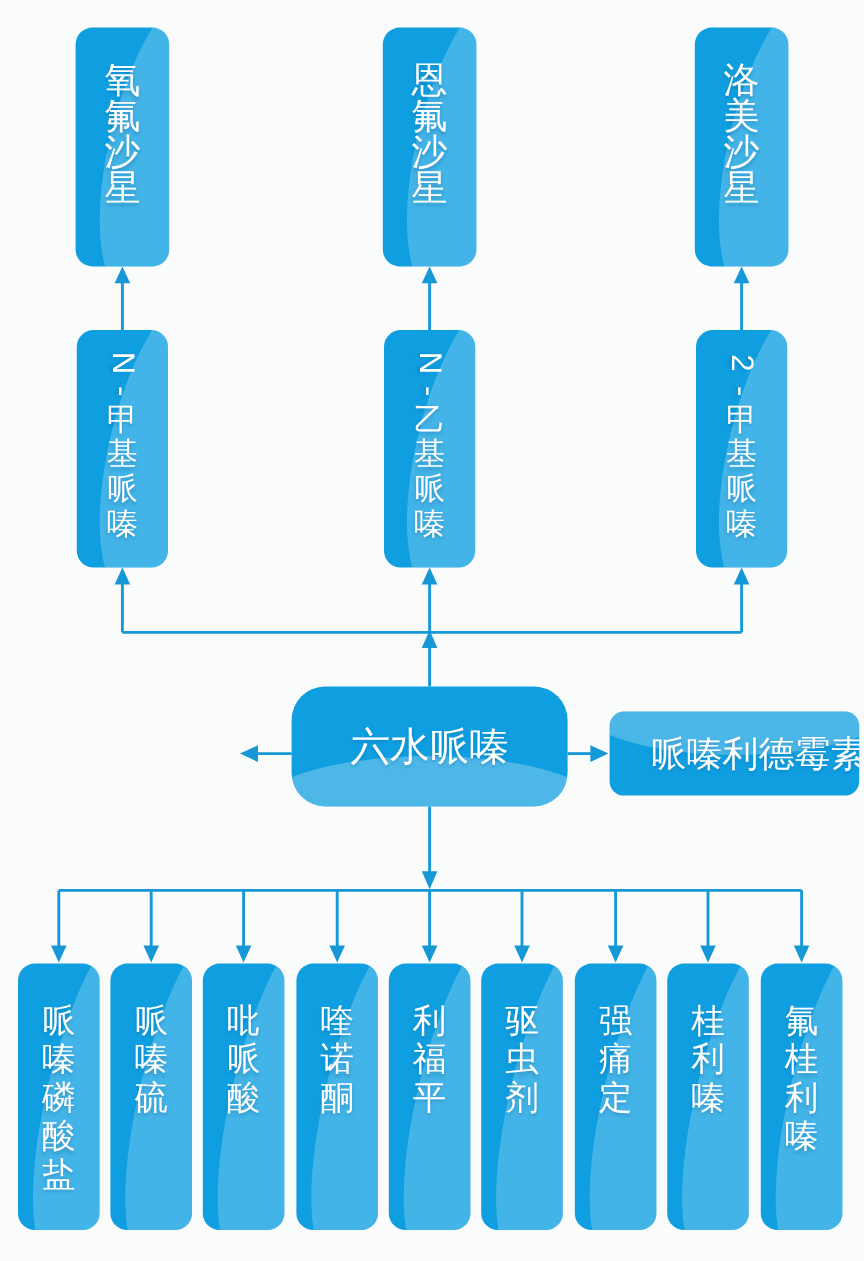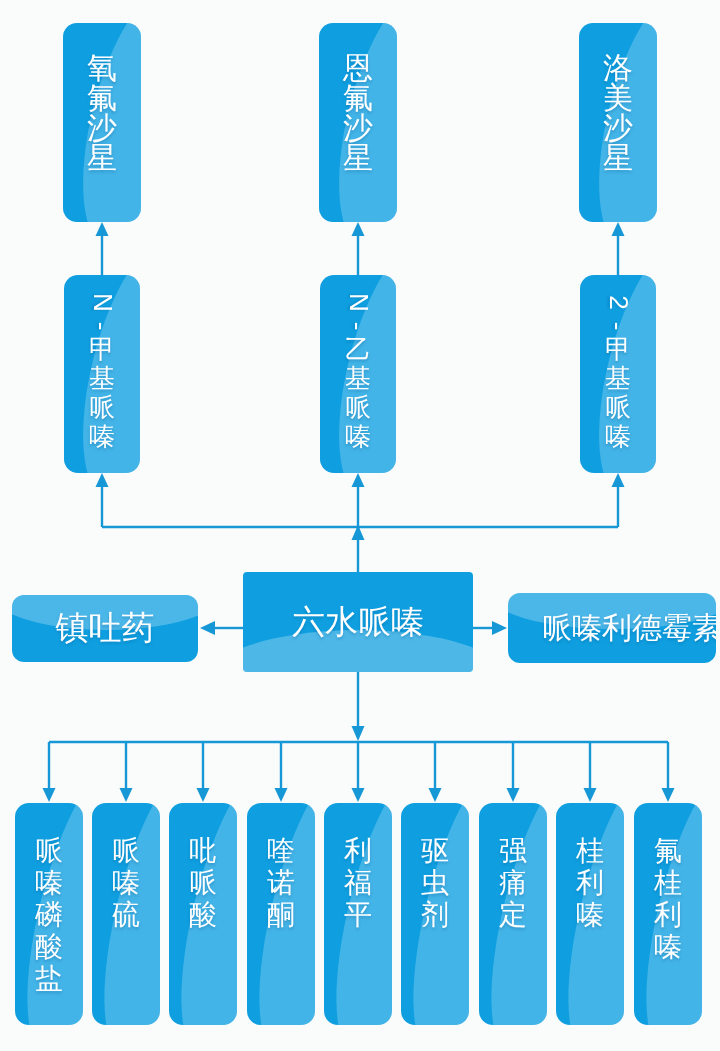--- a/index.html
+++ b/index.html
@@ -22,21 +22,21 @@
     background:rgba(255,255,255,0.22); transform:rotate(14deg);
   }
   
   .hbox { border-radius:12px; }
   .hbox::before {
     content:""; position:absolute; top:-54%; left:-10%;
     width:122%; height:106%; border-radius:50%;
     background:rgba(255,255,255,0.25);
   }
   
-  .cbox { border-radius:4px; }
+  .cbox { border-radius:28px; }
   .cbox::before {
     content:""; position:absolute; bottom:-60%; left:-16%;
     width:132%; height:102%; border-radius:50%;
     background:rgba(255,255,255,0.26);
   }
 
   .vlabel {
     position:relative; z-index:2; width:100%;
     display:flex; flex-direction:column; align-items:center;
     text-shadow:0 2px 3px rgba(8,80,140,0.3);
@@ -164,23 +164,20 @@
     <div class="vlabel">
         <span class="char rot">2</span>
         <span class="char rot dash">-</span>
         <span class="char">甲</span>
         <span class="char">基</span>
         <span class="char">哌</span>
         <span class="char">嗪</span>
       </div>
   </div>
 
-  <div class="node hbox" style="left:12px;top:595px;width:186px;height:67px">
-    <div class="hlabel left-label">镇吐药</div>
-  </div>
   <div class="node cbox" style="left:243px;top:572px;width:230px;height:100px">
     <div class="hlabel center-label">六水哌嗪</div>
   </div>
   <div class="node hbox" style="left:508px;top:593px;width:208px;height:70px">
     <div class="hlabel right-label">哌嗪利德霉素</div>
   </div>
 
   <div class="node vbox rowb" style="left:15px;top:803px;width:68px;height:222px">
     <div class="vlabel">
         <span class="char">哌</span>

